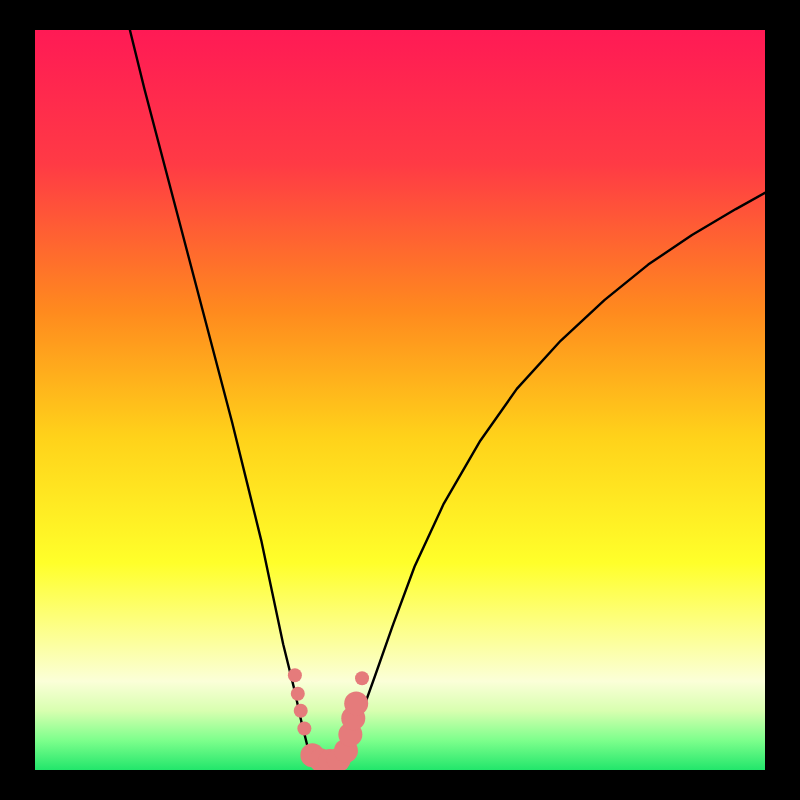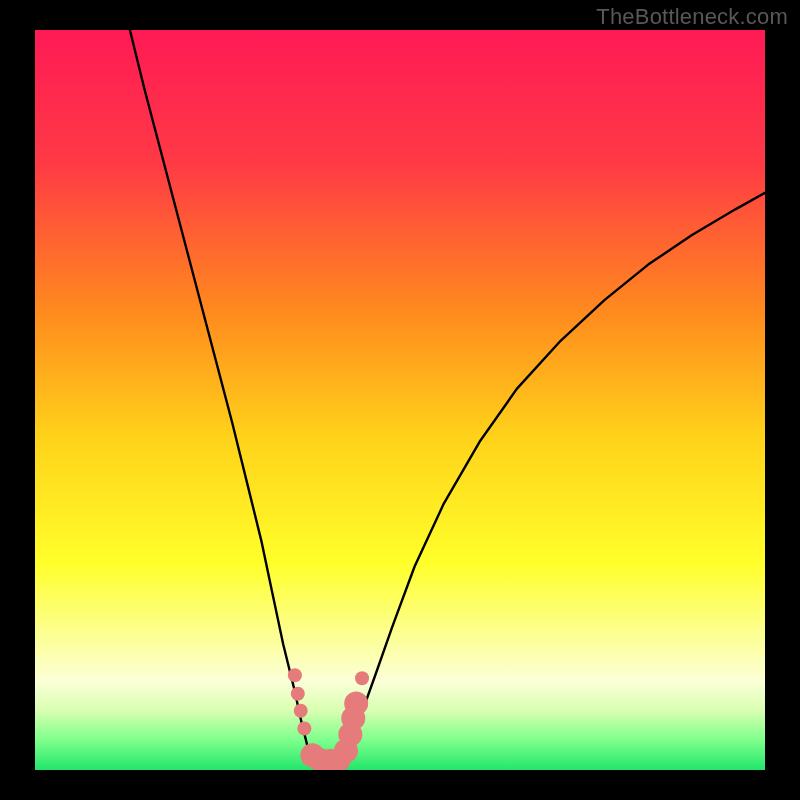--- a/index.html
+++ b/index.html
@@ -35,21 +35,20 @@
     top: 30px;
     width: 730px;
     height: 740px;
   }
   svg { display: block; }
 </style>
 </head>
 <body>
 
 <div class="frame">
-  <div class="watermark">TheBottleneck.com</div>
 
   <div class="plot-wrap">
     <svg id="plot-svg" width="730" height="740" viewBox="0 0 730 740">
       <defs>
         <linearGradient id="bg-grad" x1="0" y1="0" x2="0" y2="1">
             <stop offset="0%" stop-color="#ff1a55"></stop>
             <stop offset="18%" stop-color="#ff3a45"></stop>
             <stop offset="38%" stop-color="#ff8a1e"></stop>
             <stop offset="55%" stop-color="#ffd21a"></stop>
             <stop offset="72%" stop-color="#ffff2a"></stop>

